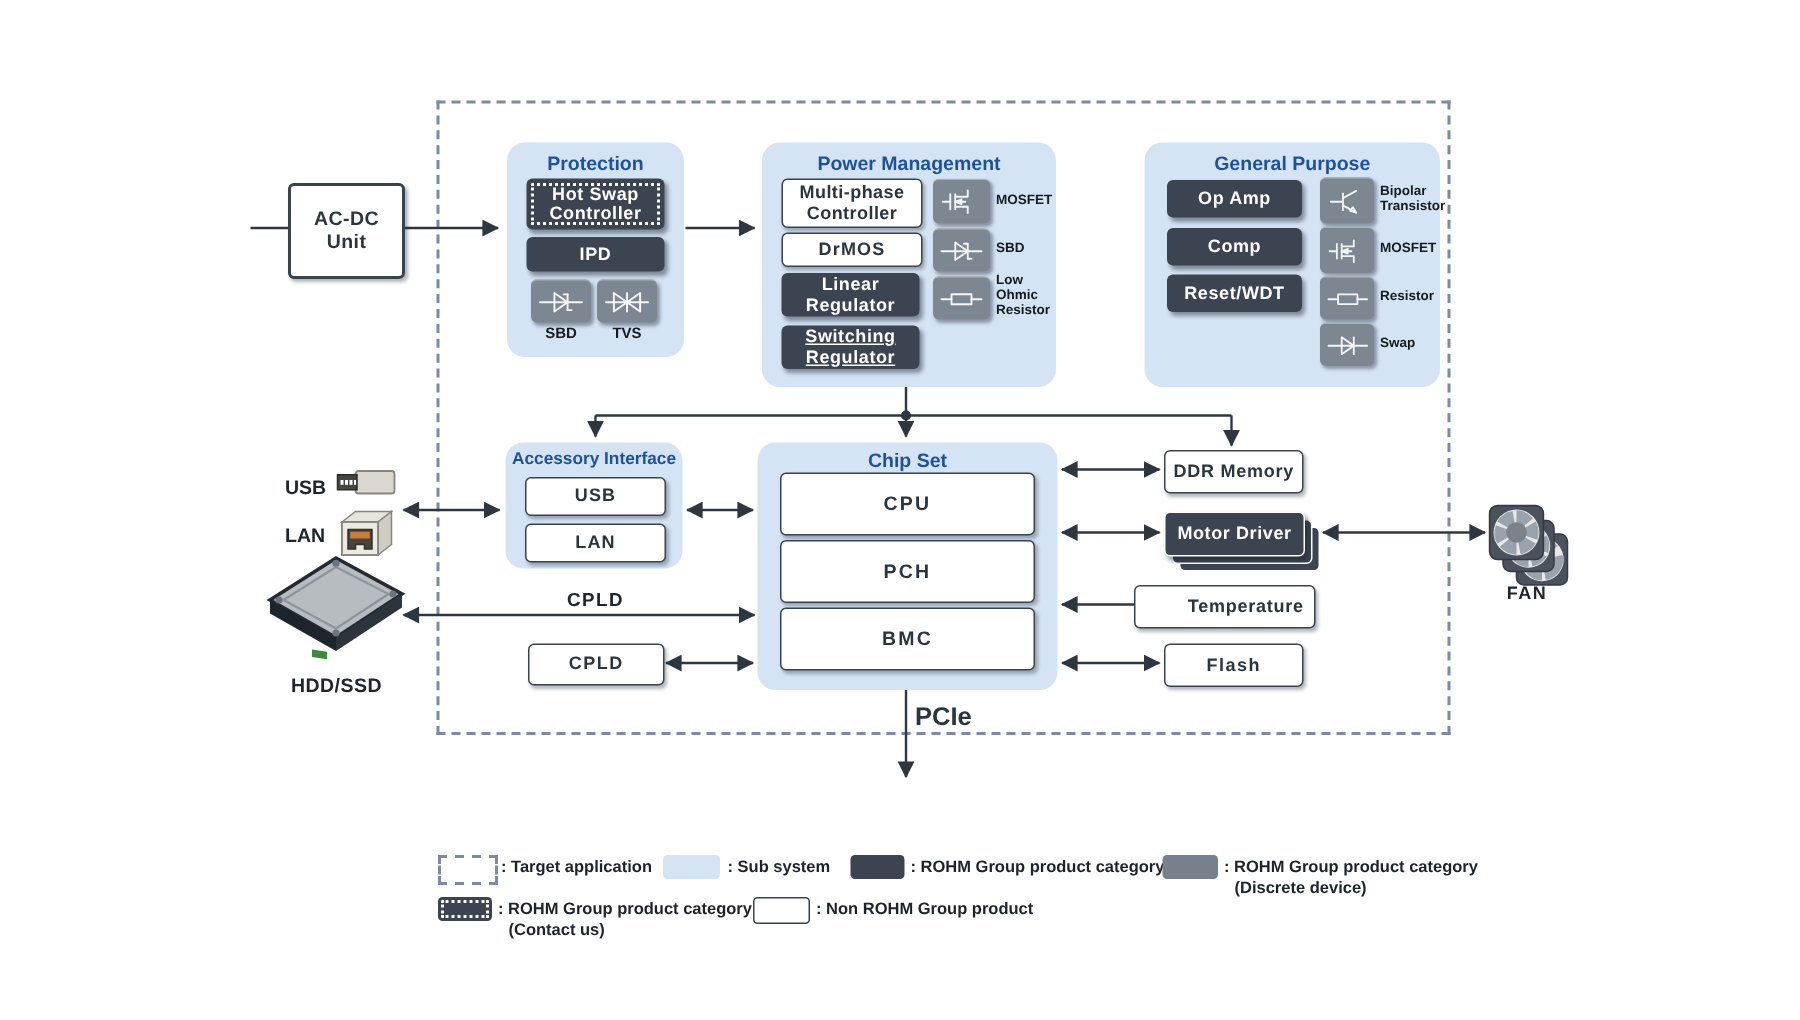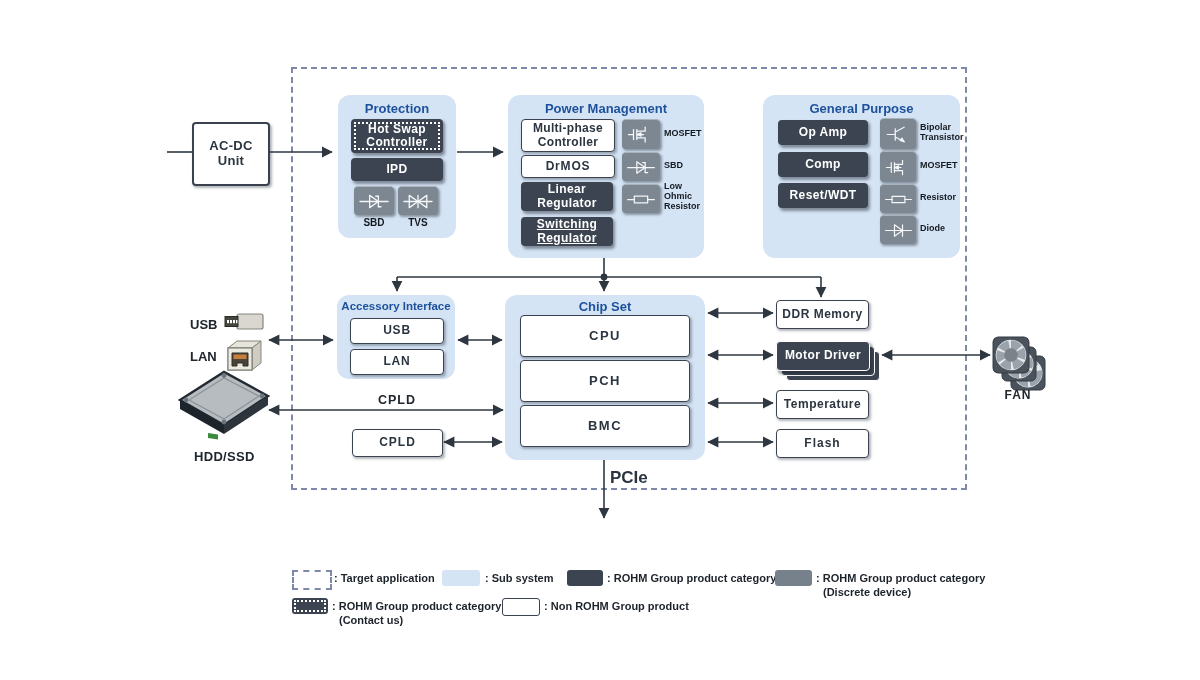--- a/index.html
+++ b/index.html
@@ -236,21 +236,21 @@
       <svg width="29" height="21" viewBox="0 0 36 24">
           <use href="#sym-resistor"></use>
         </svg>
     </div>
     <div class="chiplabel" style="left:157px;top:98px;width:44px;">Resistor</div>
     <div class="chip" style="left:117px;top:120px;width:36px;height:28px;">
       <svg width="29" height="21" viewBox="0 0 36 24">
           <use href="#sym-diode"></use>
         </svg>
     </div>
-    <div class="chiplabel" style="left:157px;top:129px;width:44px;">Diode</div>
+    <div class="chiplabel" style="left:157px;top:129px;width:44px;">Swap</div>
   </div>
 
   <div class="panel" style="left:337px;top:295px;width:118px;height:84px;">
     <div class="ptitle" style="top:5px;font-size:11.5px;">Accessory Interface</div>
     <div class="bwhite" style="left:13px;top:23px;width:92px;height:24px;">
       <span>USB</span>
     </div>
     <div class="bwhite" style="left:13px;top:54px;width:92px;height:24px;">
       <span>LAN</span>
     </div>
@@ -277,21 +277,21 @@
   <div class="bwhite" style="left:776px;top:300px;width:91px;height:27px;letter-spacing:.5px;">
     <span>DDR Memory</span>
   </div>
 
   <div class="stack-layer" style="left:786px;top:351px;width:92px;height:28px;"></div>
   <div class="stack-layer" style="left:781px;top:346px;width:92px;height:28px;"></div>
   <div class="bdark" style="left:776px;top:341px;width:92px;height:28px;border:1px solid #fff;">
     <span>Motor Driver</span>
   </div>
 
-  <div class="bwhite" style="left:776px;top:390px;width:91px;height:27px;letter-spacing:.5px;">
+  <div class="bwhite" style="left:756px;top:390px;width:91px;height:27px;letter-spacing:.5px;padding-left:28px;">
     <span>Temperature</span>
   </div>
   <div class="bwhite" style="left:776px;top:429px;width:91px;height:27px;letter-spacing:1px;">
     <span>Flash</span>
   </div>
 
   <div class="abs" style="left:992px;top:336px;width:62px;height:60px;">
     <svg class="abs" style="left:18px;top:19px;" width="36" height="36" viewBox="0 0 36 36">
       <rect x="1" y="1" width="34" height="34" rx="5" fill="#4a525c" stroke="#333a43" stroke-width="1"></rect>
       <circle cx="18" cy="18" r="14.5" fill="#e6e8ea"></circle>

